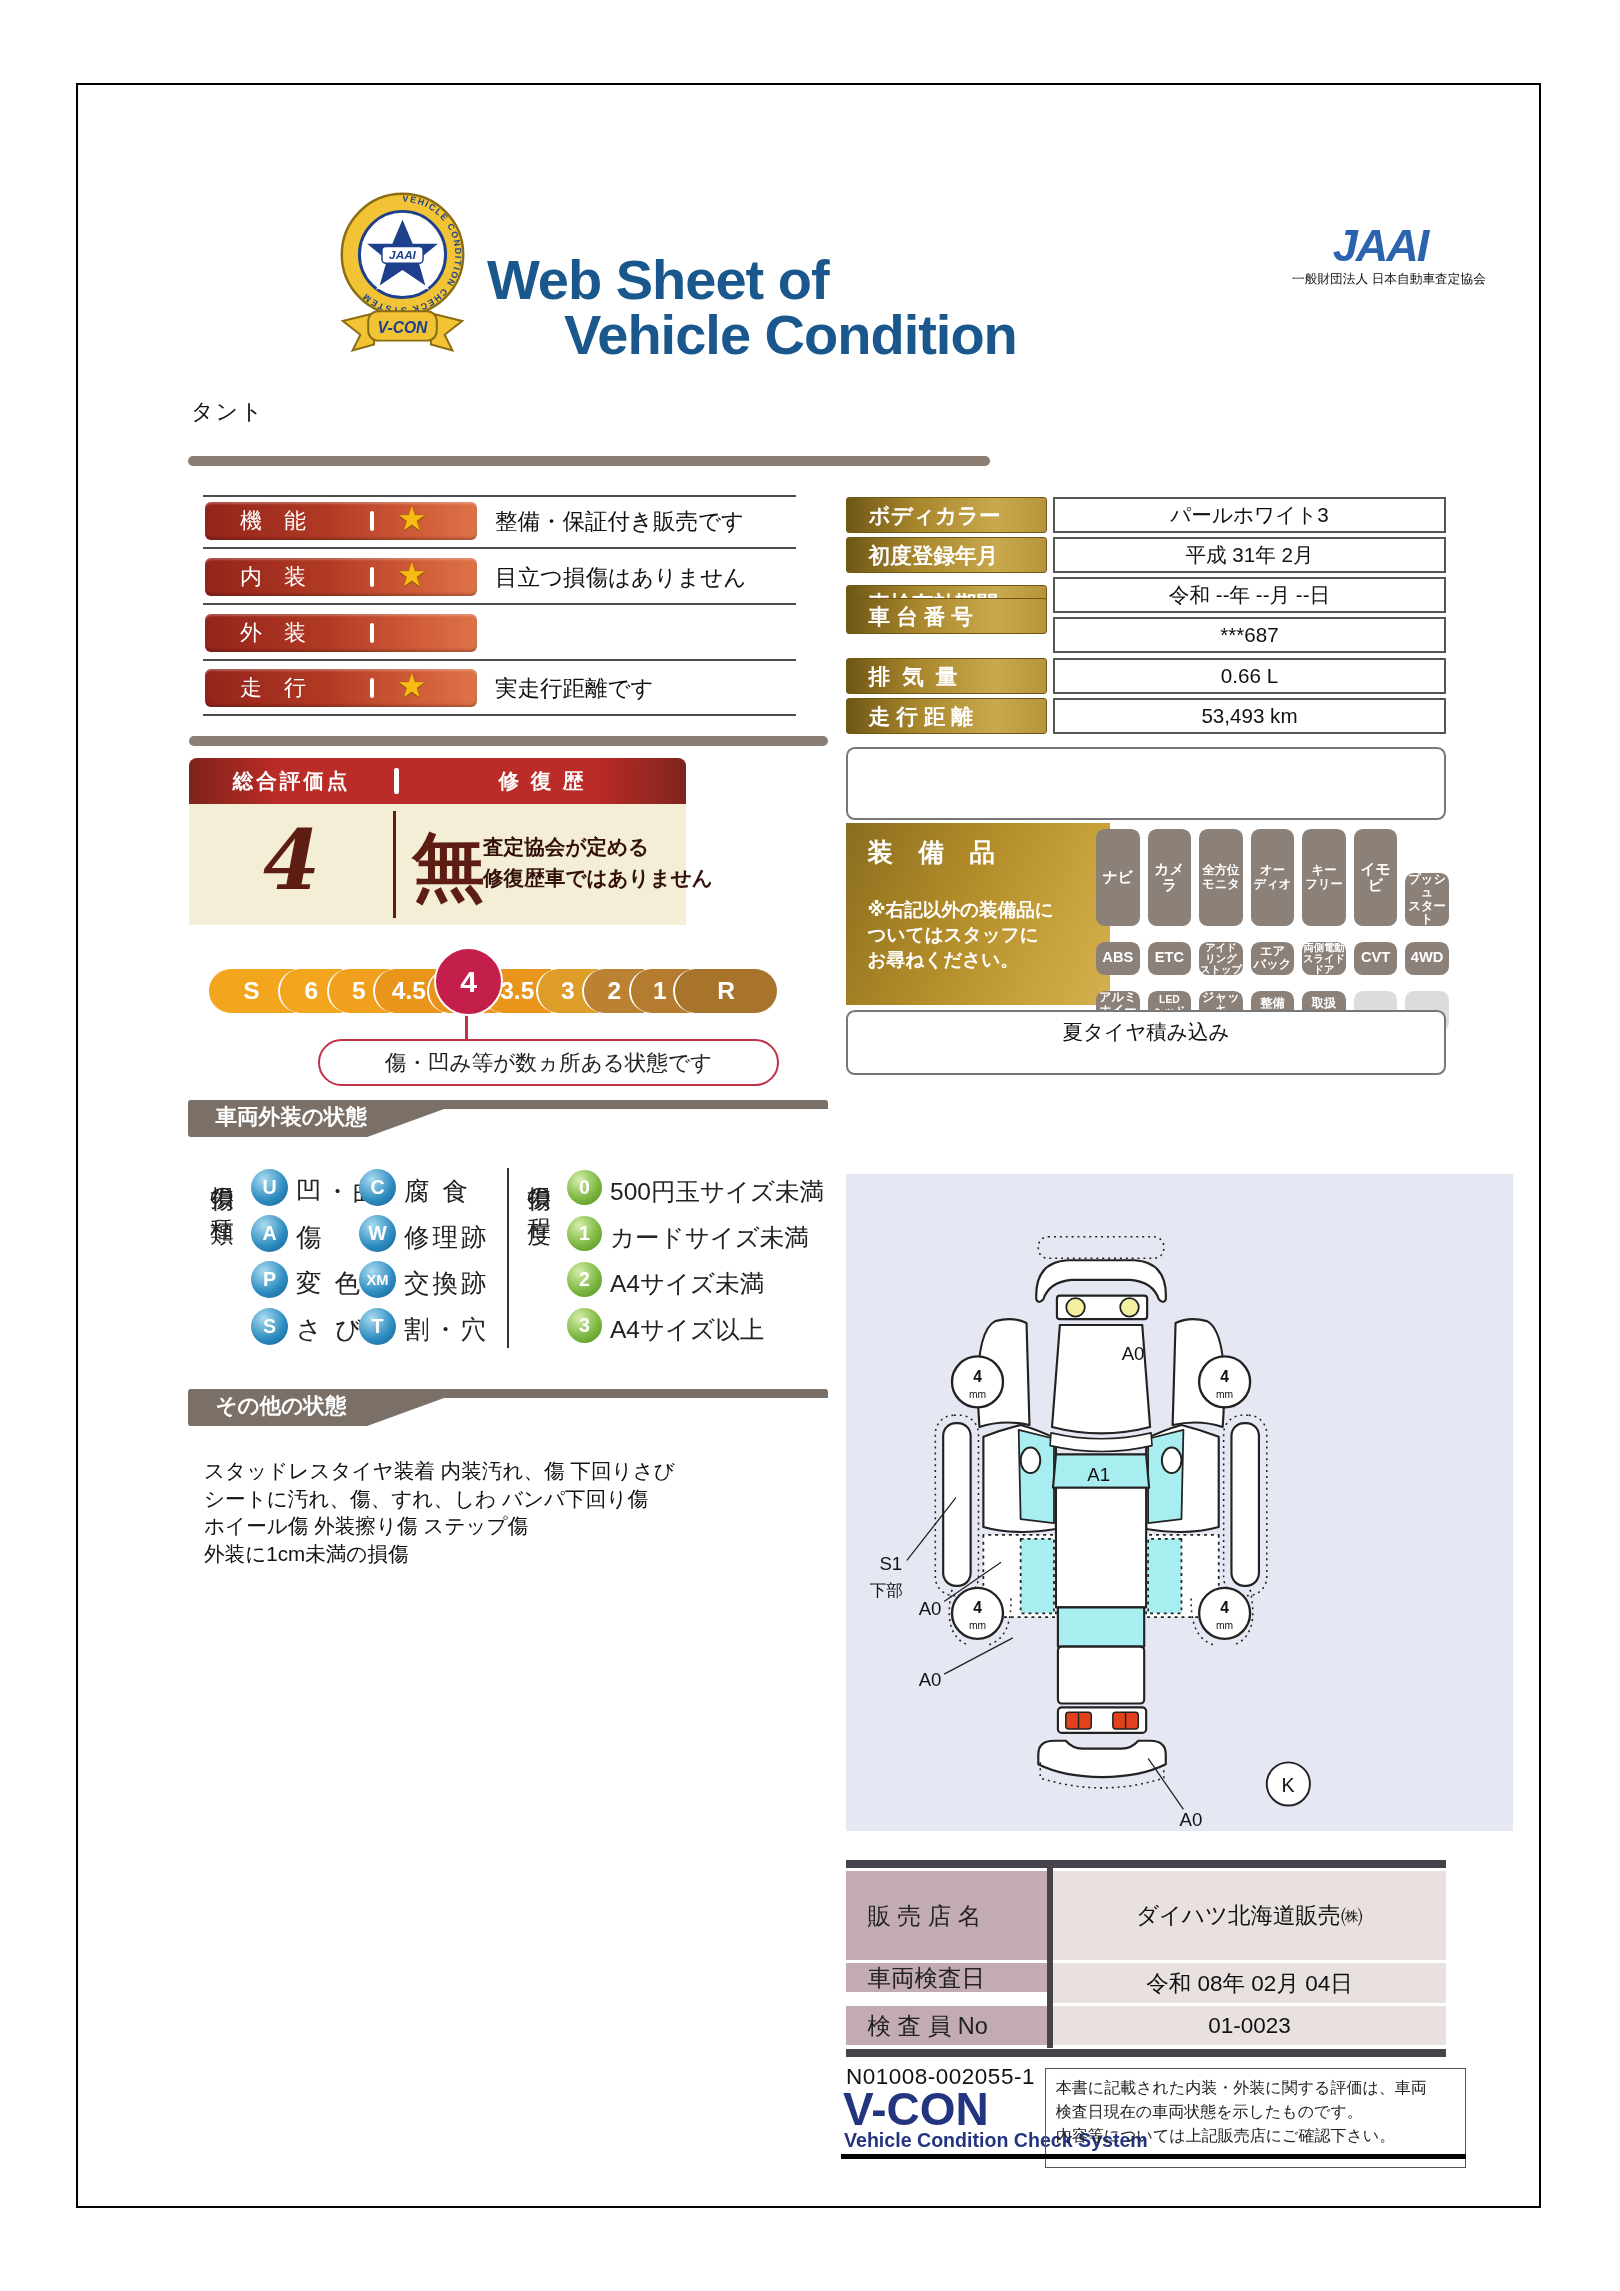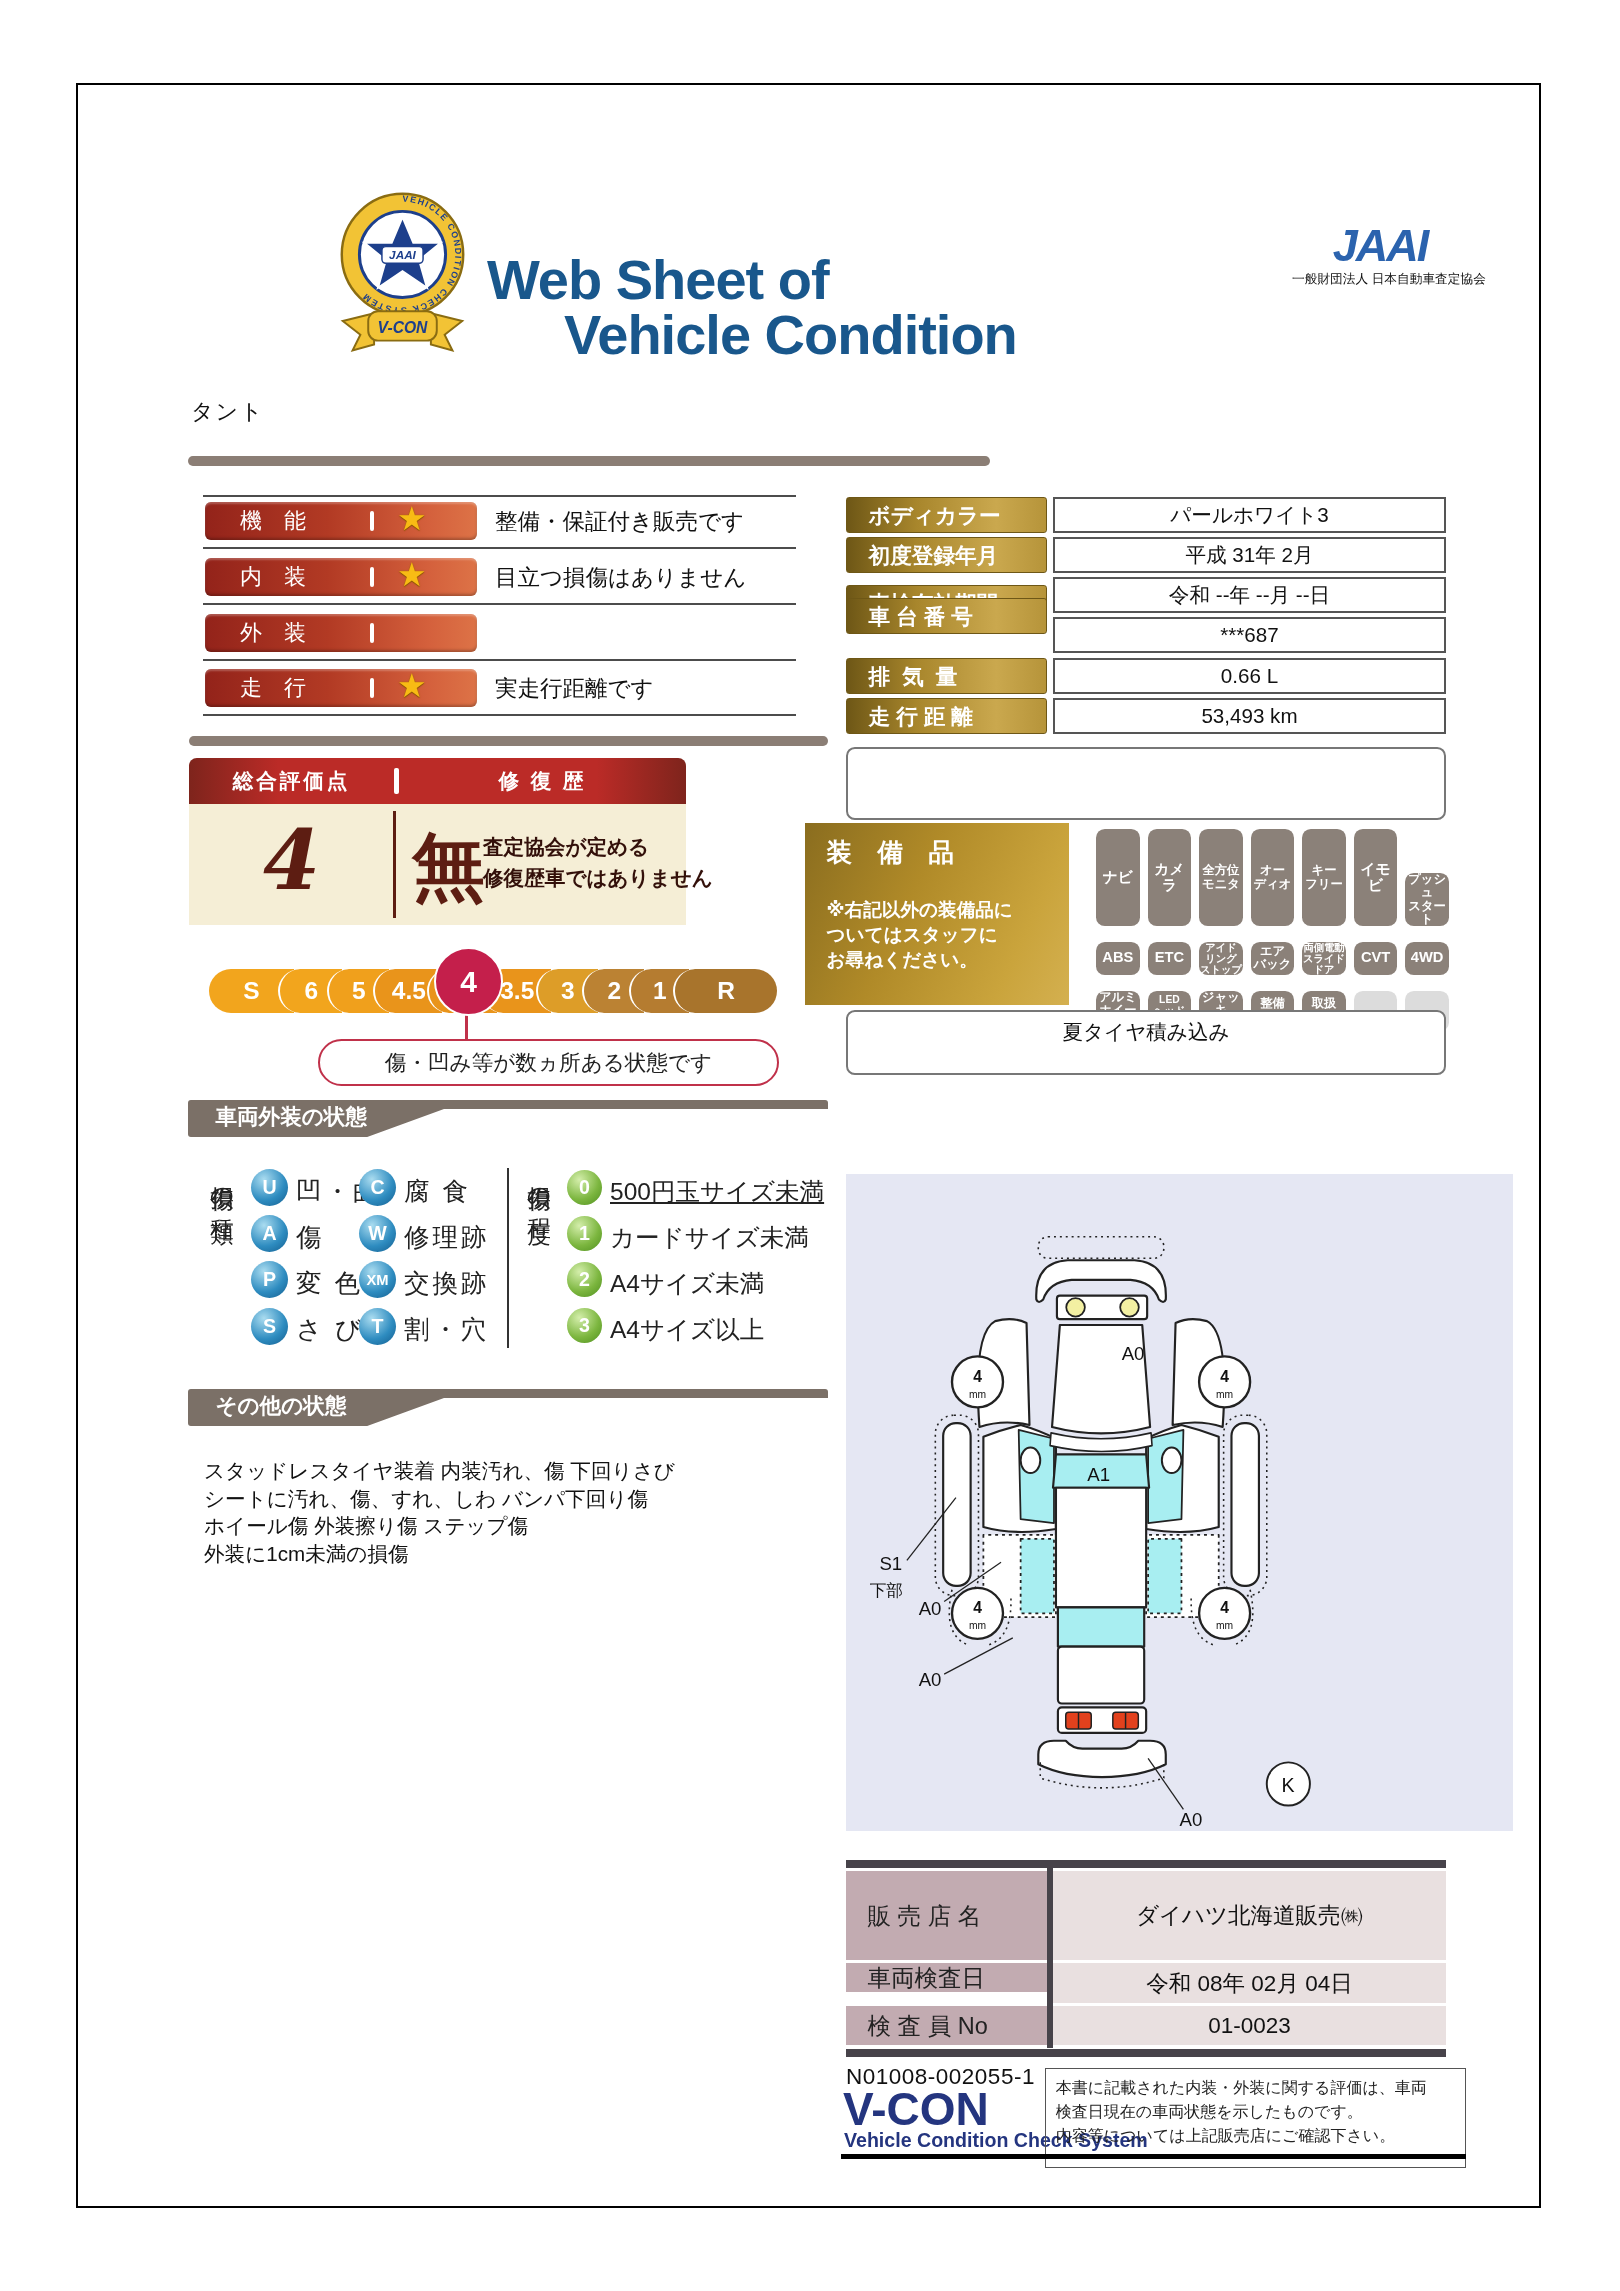--- a/index.html
+++ b/index.html
@@ -71,21 +71,21 @@
   .deg-label{font-size:24.5px;color:#222;white-space:nowrap;}
   .vdivider{width:2px;background:#333;}
   .other-text{font-size:20.6px;line-height:1.34;color:#111;white-space:nowrap;}
   
   .info-row-label{width:201px;height:36px;border-radius:2.9px;border:1px solid #6e5716;box-sizing:border-box;
     background:linear-gradient(90deg,#6e5716,#a8862c 35%,#caa84e 75%,#b6943a);
     color:#fff;font-weight:bold;font-size:21.6px;display:flex;align-items:center;padding-left:21.6px;white-space:pre;}
   .info-row-value{left:1053px;width:393px;height:36px;background:#fff;border:2px solid #555;box-sizing:border-box;
     display:flex;align-items:center;justify-content:center;font-size:20.6px;color:#111;}
   .roundbox{border:2px solid #777;border-radius:8.8px;background:#fff;box-sizing:border-box;}
-  .equip-panel{left:805px;top:823px;width:264px;height:182px;
+  .equip-panel{left:846px;top:823px;width:264px;height:182px;
     background:linear-gradient(115deg,#8a6d1f,#b08a28 40%,#caa43c 78%,#d4b050);
     color:#fff;box-sizing:border-box;padding:11.8px 0 0 21.6px;}
   .equip-title{font-size:25.5px;font-weight:bold;white-space:pre;}
   .equip-note{margin-top:27.4px;font-size:18.6px;font-weight:bold;line-height:1.35;white-space:pre-line;}
   .equip-grid{left:1096px;top:829px;width:353px;height:173px;display:grid;
     grid-template-columns:repeat(7,1fr);gap:15.7px 7.8px;}
   .badge{background:#8b8179;border-radius:8.8px;color:#fff;font-weight:bold;font-size:14.7px;line-height:1.08;
     display:flex;align-items:center;justify-content:center;text-align:center;white-space:pre-line;}
   .badge:empty{background:#dcdcdc;}
   
@@ -220,21 +220,21 @@
   <div class="abs leg-label" style="left:404px;top:1220px;">修理跡</div>
   <div class="abs sphere blue sm" style="left:359px;top:1261px;">XM</div>
   <div class="abs leg-label" style="left:404px;top:1266px;">交換跡</div>
   <div class="abs sphere blue" style="left:359px;top:1308px;">T</div>
   <div class="abs leg-label" style="left:404px;top:1312px;">割・穴</div>
 
   <div class="abs vdivider" style="left:507px;top:1168px;height:180px;"></div>
 
   <div class="abs vheading" style="left:523px;top:1168px;">損傷の程度</div>
   <div class="abs sphere green" style="left:567px;top:1170px;">0</div>
-  <div class="abs deg-label" style="left:610px;top:1175px;text-decoration:underline;">500円玉サイズ未満</div>
+  <div class="abs deg-label" style="left:610px;top:1175px;">500円玉サイズ未満</div>
   <div class="abs sphere green" style="left:567px;top:1216px;">1</div>
   <div class="abs deg-label" style="left:610px;top:1221px;">カードサイズ未満</div>
   <div class="abs sphere green" style="left:567px;top:1262px;">2</div>
   <div class="abs deg-label" style="left:610px;top:1267px;">A4サイズ未満</div>
   <div class="abs sphere green" style="left:567px;top:1308px;">3</div>
   <div class="abs deg-label" style="left:610px;top:1313px;">A4サイズ以上</div>
 
   <div class="abs banner" style="left:188px;top:1389px;">その他の状態</div>
   <div class="abs other-text" style="left:204px;top:1457px;">
     <div>スタッドレスタイヤ装着 内装汚れ、傷 下回りさび</div>

